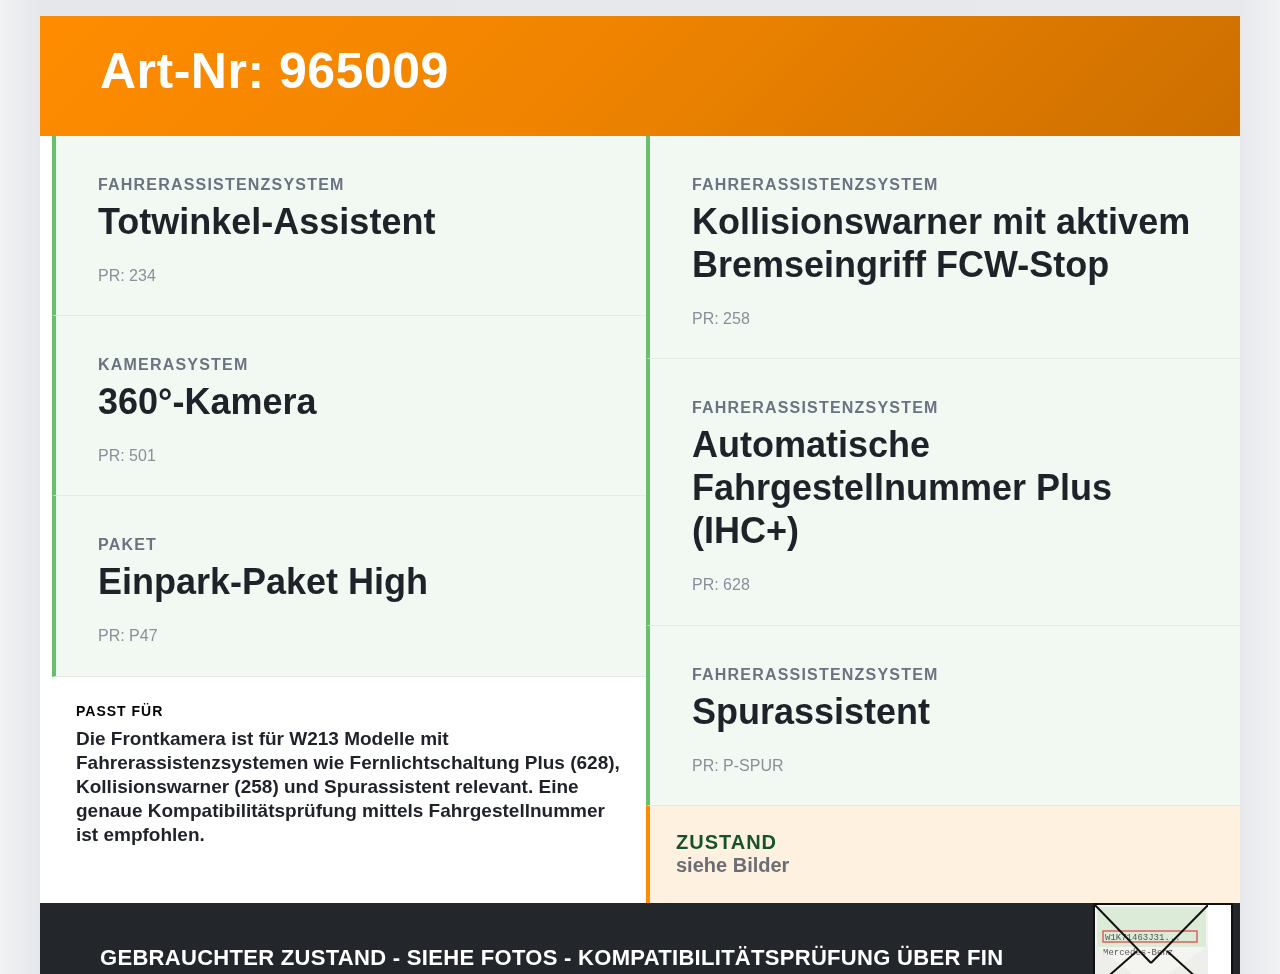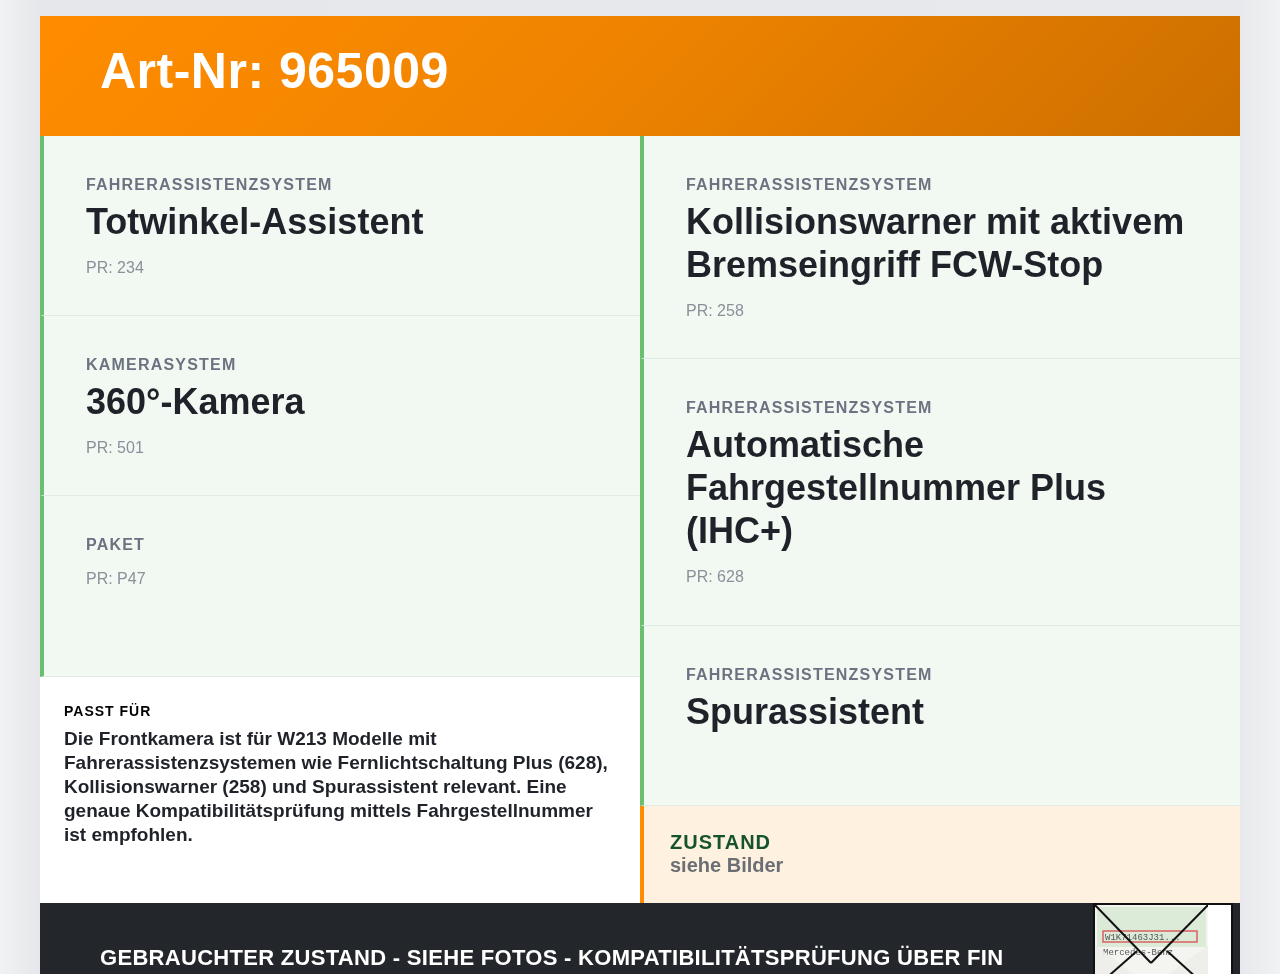--- a/index.html
+++ b/index.html
@@ -18,38 +18,38 @@
     height: 120px;
     background: linear-gradient(135deg, #ff8c00 0%, #f08400 45%, #cc6f00 100%);
     display: flex; align-items: center;
     padding-left: 60px;
   }
   .header h1 {
     color: #ffffff; font-weight: 700; font-size: 50px; letter-spacing: 0.5px;
     font-family: "Liberation Sans", sans-serif;
     margin-top: -10px;
   }
-  .grid { display: flex; }
+  .grid { display: flex; padding-left: 12px; }
   .col { width: 600px; display: flex; flex-direction: column; }
   .card {
     background: #f2f9f3;
     border-left: 4px solid #6abf6e;
     border-bottom: 1px solid #e2ebe6;
     padding: 40px 42px 0 42px;
   }
   .card .cat {
     font-size: 16px; font-weight: 700; color: #6b7280; letter-spacing: 1.2px;
     text-transform: uppercase;
   }
   .card .title {
     font-size: 36px; font-weight: 700; color: #1f2329; line-height: 43px;
     margin-top: 6px;
   }
   .card .pr {
-    font-size: 16px; color: #8a9099; margin-top: 16px;
+    font-size: 16px; color: #8a9099; margin-top: 24px;
   }
   .fits {
     background: #ffffff;
     padding: 26px 24px 0 24px;
     height: 227px;
   }
   .fits .label {
     font-size: 14px; font-weight: 700; color: #000000; letter-spacing: 1px;
   }
   .fits .text {
@@ -96,20 +96,21 @@
         <div class="title">Totwinkel-Assistent</div>
         <div class="pr">PR: 234</div>
       </div>
       <div class="card" style="height:180px">
         <div class="cat">KAMERASYSTEM</div>
         <div class="title">360°-Kamera</div>
         <div class="pr">PR: 501</div>
       </div>
       <div class="card" style="height:181px">
         <div class="cat">PAKET</div>
+        <div class="title">Einpark-Paket High</div>
         <div class="pr">PR: P47</div>
       </div>
       <div class="fits">
         <div class="label">PASST FÜR</div>
         <div class="text">Die Frontkamera ist für W213 Modelle mit Fahrerassistenzsystemen wie Fernlichtschaltung Plus (628), Kollisionswarner (258) und Spurassistent relevant. Eine genaue Kompatibilitätsprüfung mittels Fahrgestellnummer ist empfohlen.</div>
       </div>
     </div>
 
     <div class="col">
       <div class="card" style="height:223px">
@@ -118,20 +119,21 @@
         <div class="pr">PR: 258</div>
       </div>
       <div class="card" style="height:267px">
         <div class="cat">FAHRERASSISTENZSYSTEM</div>
         <div class="title">Automatische Fahrgestellnummer Plus (IHC+)</div>
         <div class="pr">PR: 628</div>
       </div>
       <div class="card" style="height:180px">
         <div class="cat">FAHRERASSISTENZSYSTEM</div>
         <div class="title">Spurassistent</div>
+        <div class="pr">PR: P-SPUR</div>
       </div>
       <div class="cond">
         <div class="label">ZUSTAND</div>
         <div class="value">siehe Bilder</div>
       </div>
     </div>
   </div>
 
   <div class="footer">
     <div class="banner">GEBRAUCHTER ZUSTAND - SIEHE FOTOS - KOMPATIBILITÄTSPRÜFUNG ÜBER FIN</div>

